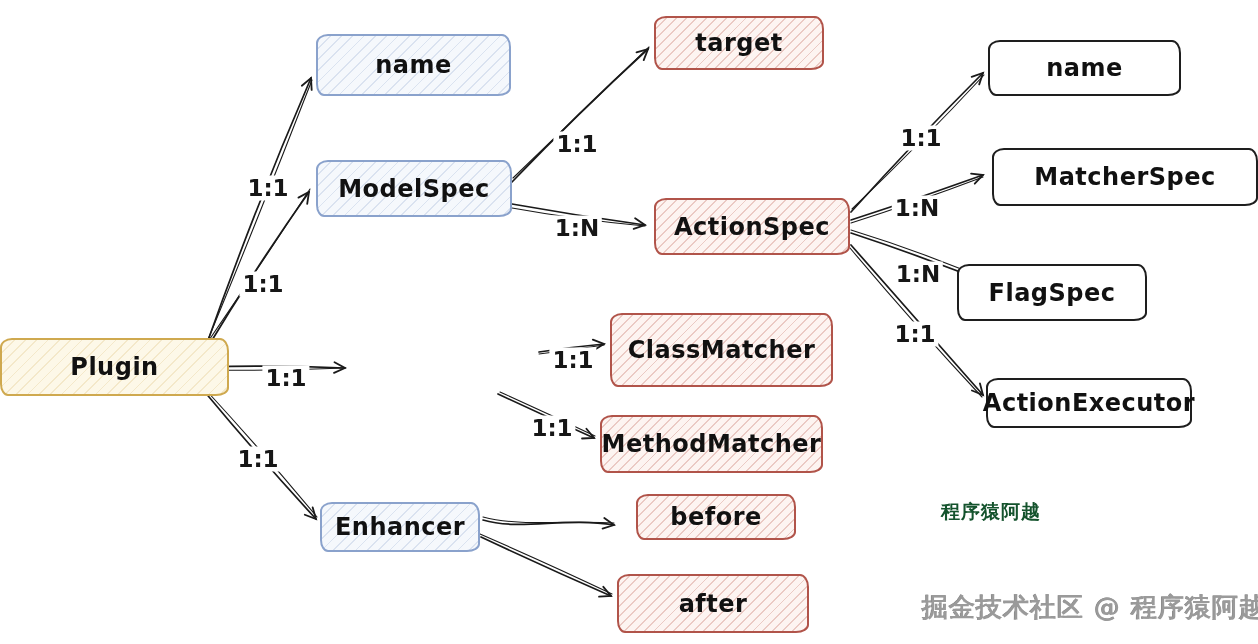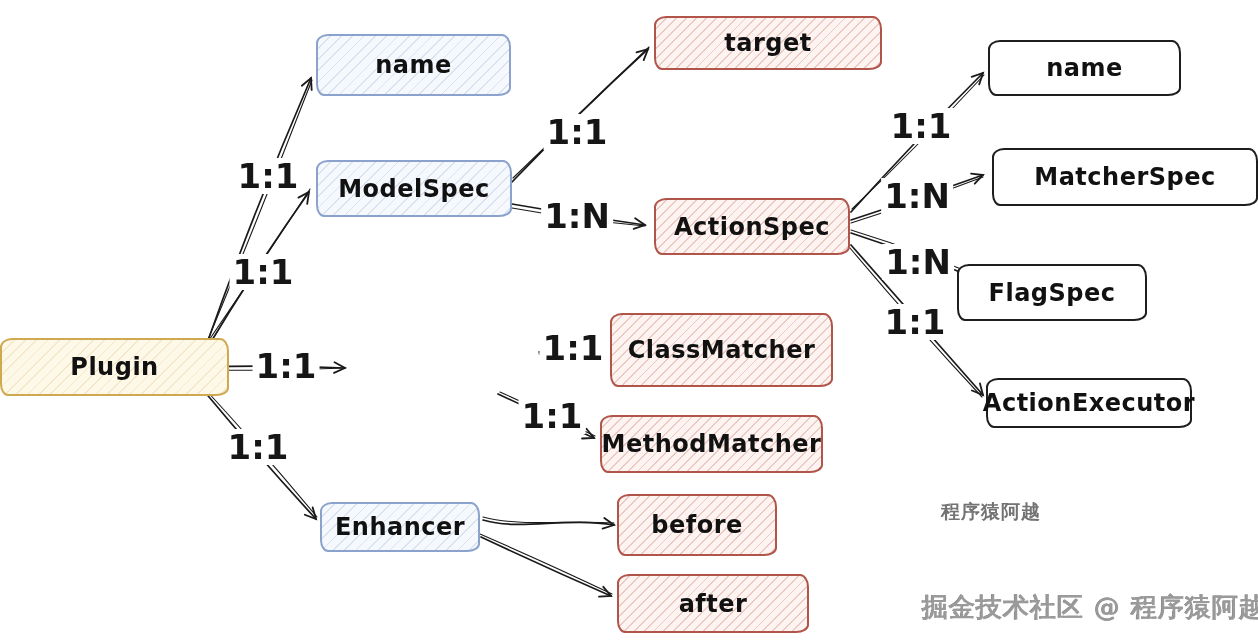--- a/index.html
+++ b/index.html
@@ -25,26 +25,26 @@
   .n-red{
     border-color:#b1544a;
     background:#fdf4f1 repeating-linear-gradient(135deg, rgba(196,112,100,0.32) 0 1.3px, transparent 1.3px 7px);
   }
   .n-black{
     border-color:#1e1e1e;
     background:#ffffff;
   }
   .elabel{
     position:absolute;transform:translate(-50%,-50%);
-    font-weight:700;font-size:34px;color:#161616;line-height:1;
-    background:#ffffff;padding:1px 3px;white-space:nowrap;
+    font-weight:700;font-size:23px;color:#161616;line-height:1;
+    background:#ffffff;padding:1px 3px;white-space:nowrap;margin-top:12px;
   }
   .wm-small{
     position:absolute;left:941px;top:499px;
-    font-size:19px;font-weight:600;color:#737373;letter-spacing:1px;
+    font-size:19px;font-weight:600;color:#14532d;letter-spacing:1px;
     text-shadow:1px 1px 0 #ffffff;white-space:nowrap;
   }
   .wm-large{
     position:absolute;left:922px;top:590px;
     font-size:26px;font-weight:700;color:#9a9a9a;letter-spacing:1px;white-space:nowrap;
     text-shadow:1.5px 1.5px 0 #ffffff, -0.5px -0.5px 0 #7d7d7d;
   }
 </style>
 </head>
 <body>
@@ -101,25 +101,25 @@
       <path stroke-width="1.1" d="M480,534 Q549,564 612,594"></path>
     </g>
   </svg>
 
   <div class="node n-yellow" style="left:0;top:338px;width:229px;height:58px;font-size:24px">Plugin</div>
 
   <div class="node n-blue" style="left:316px;top:34px;width:195px;height:62px">name</div>
   <div class="node n-blue" style="left:316px;top:160px;width:196px;height:57px">ModelSpec</div>
   <div class="node n-blue" style="left:320px;top:502px;width:160px;height:50px">Enhancer</div>
 
-  <div class="node n-red" style="left:654px;top:16px;width:228px;height:54px">target</div>
+  <div class="node n-red" style="left:654px;top:16px;width:170px;height:54px">target</div>
   <div class="node n-red" style="left:654px;top:198px;width:196px;height:57px">ActionSpec</div>
   <div class="node n-red" style="left:610px;top:313px;width:223px;height:74px">ClassMatcher</div>
   <div class="node n-red" style="left:600px;top:415px;width:223px;height:58px">MethodMatcher</div>
-  <div class="node n-red" style="left:617px;top:494px;width:160px;height:62px">before</div>
+  <div class="node n-red" style="left:636px;top:494px;width:160px;height:46px">before</div>
   <div class="node n-red" style="left:617px;top:574px;width:192px;height:59px">after</div>
 
   <div class="node n-black" style="left:988px;top:40px;width:193px;height:56px">name</div>
   <div class="node n-black" style="left:992px;top:148px;width:266px;height:58px">MatcherSpec</div>
   <div class="node n-black" style="left:957px;top:264px;width:190px;height:57px">FlagSpec</div>
   <div class="node n-black" style="left:986px;top:378px;width:206px;height:50px">ActionExecutor</div>
 
   <div class="elabel" style="left:268px;top:176px">1:1</div>
   <div class="elabel" style="left:263px;top:272px">1:1</div>
   <div class="elabel" style="left:286px;top:366px">1:1</div>

